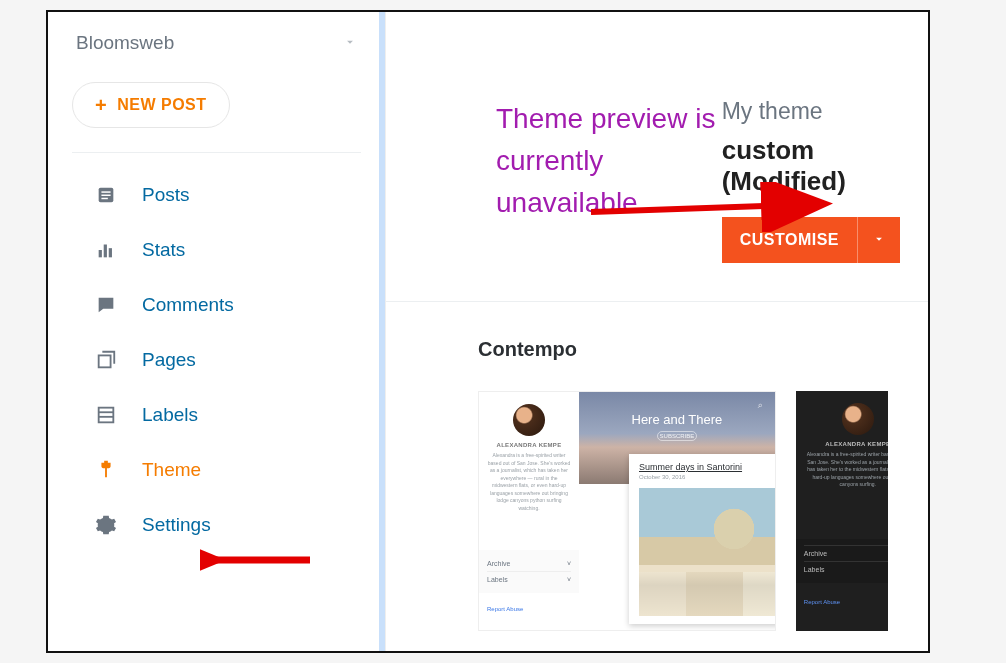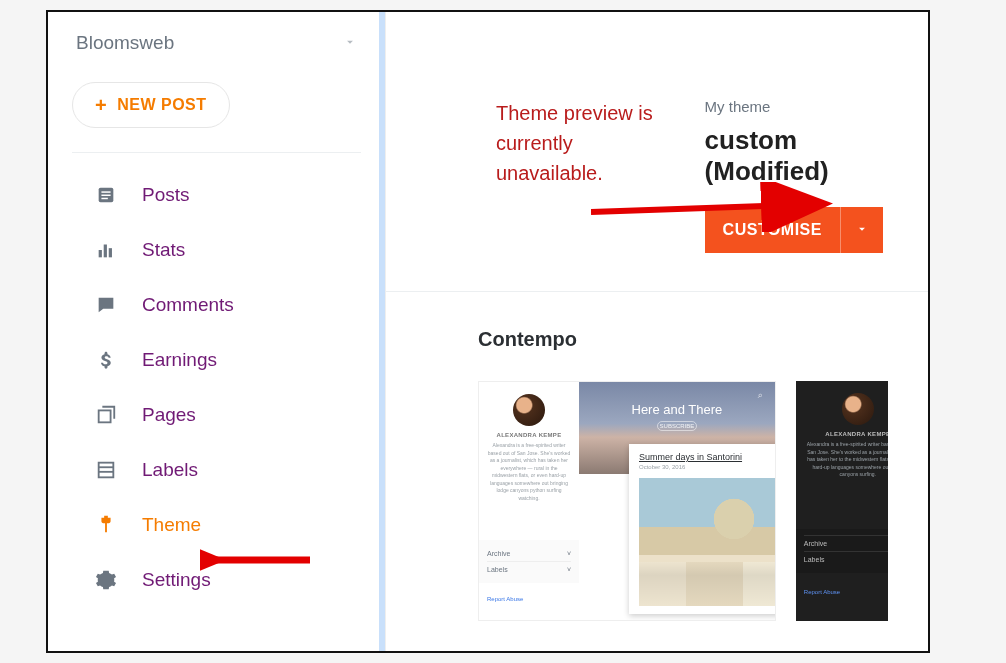--- a/index.html
+++ b/index.html
@@ -73,21 +73,21 @@
   }
   .nav {
     display: flex;
     flex-direction: column;
   }
   .nav-item {
     display: flex;
     align-items: center;
     gap: 24px;
     padding: 16.5px 26px 16.5px 46px;
-    color: #701a75;
+    color: #0369a1;
     font-size: 19px;
     cursor: pointer;
   }
   .nav-item.active {
     color: #f57c00;
     font-weight: 400;
   }
   .nav-item .icon {
     width: 24px;
     display: inline-flex;
@@ -103,31 +103,31 @@
     overflow: hidden;
     position: relative;
   }
   .theme-header {
     display: flex;
     padding: 86px 28px 38px 110px;
     border-bottom: 1px solid #eceff1;
     position: relative;
   }
   .preview-text {
-    color: #b91c1c;
-    font-size: 20px;
+    color: #a21caf;
+    font-size: 28px;
     line-height: 1.5;
     max-width: 290px;
   }
   .theme-box {
     margin-left: auto;
   }
   .my-theme-label {
     color: #6b7580;
-    font-size: 15px;
+    font-size: 23px;
     margin-bottom: 10px;
   }
   .current-theme {
     color: #212121;
     font-size: 26px;
     font-weight: 700;
     margin-bottom: 20px;
   }
   .customise-wrap {
     display: inline-flex;
@@ -377,28 +377,20 @@
         </span>
         <span>Stats</span>
       </div>
       <div class="nav-item">
         <span class="icon">
           <svg width="22" height="22" viewBox="0 0 24 24" fill="currentColor">
               <path d="M4 4h16v12H9l-5 4V4z"></path>
             </svg>
         </span>
         <span>Comments</span>
-      </div>
-      <div class="nav-item">
-        <span class="icon">
-          <svg width="22" height="22" viewBox="0 0 24 24" fill="currentColor">
-              <path d="M12 3c-.9 0-1.6.7-1.6 1.6v1c-2 .4-3.4 1.8-3.4 3.7 0 2.3 1.9 3.2 4 3.9 2 .6 2.6 1.1 2.6 2 0 .9-.9 1.5-2.2 1.5-1.5 0-2.4-.7-2.6-1.8H6.5c.2 2.2 1.8 3.6 3.9 4v1c0 .9.7 1.6 1.6 1.6s1.6-.7 1.6-1.6v-1c2.1-.4 3.6-1.7 3.6-3.8 0-2.5-2-3.4-4.2-4-1.9-.6-2.4-1-2.4-1.8 0-.8.7-1.4 2-1.4 1.2 0 2 .6 2.2 1.6h2.3c-.2-2-1.6-3.3-3.5-3.7v-1C13.6 3.7 12.9 3 12 3z"></path>
-            </svg>
-        </span>
-        <span>Earnings</span>
       </div>
       <div class="nav-item">
         <span class="icon">
           <svg width="22" height="22" viewBox="0 0 24 24" fill="none" stroke="currentColor" stroke-width="2">
               <rect x="4" y="7" width="13" height="13"></rect>
               <path d="M8 3h13v13"></path>
             </svg>
         </span>
         <span>Pages</span>
       </div>

